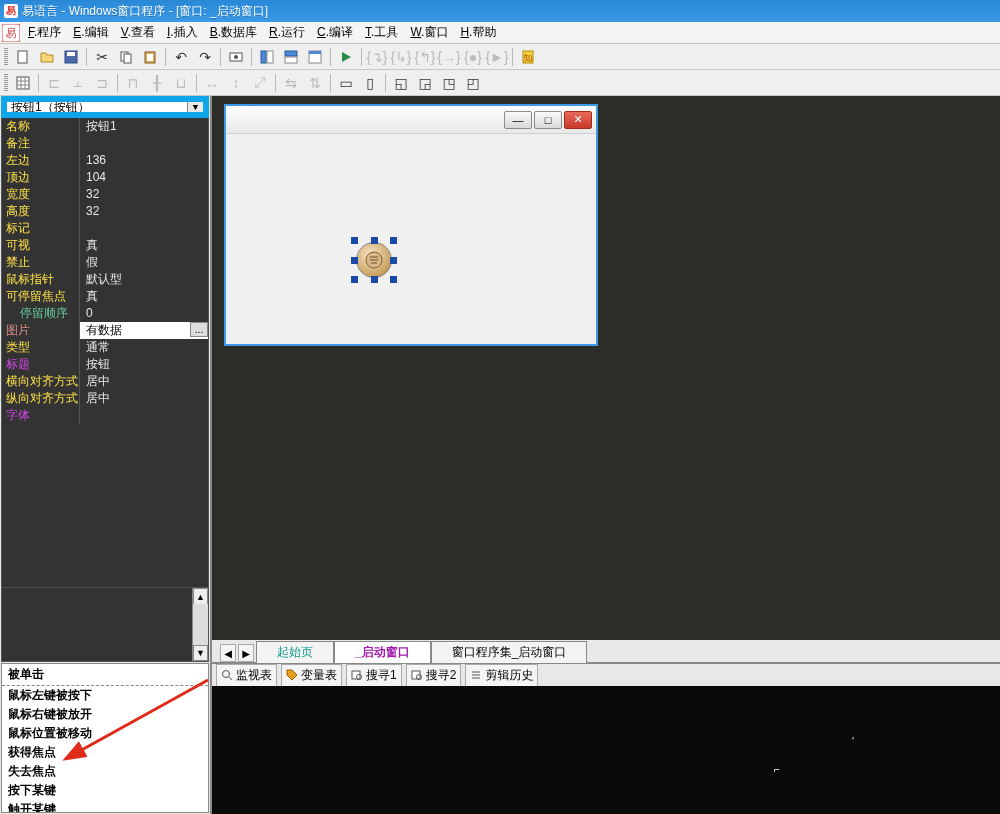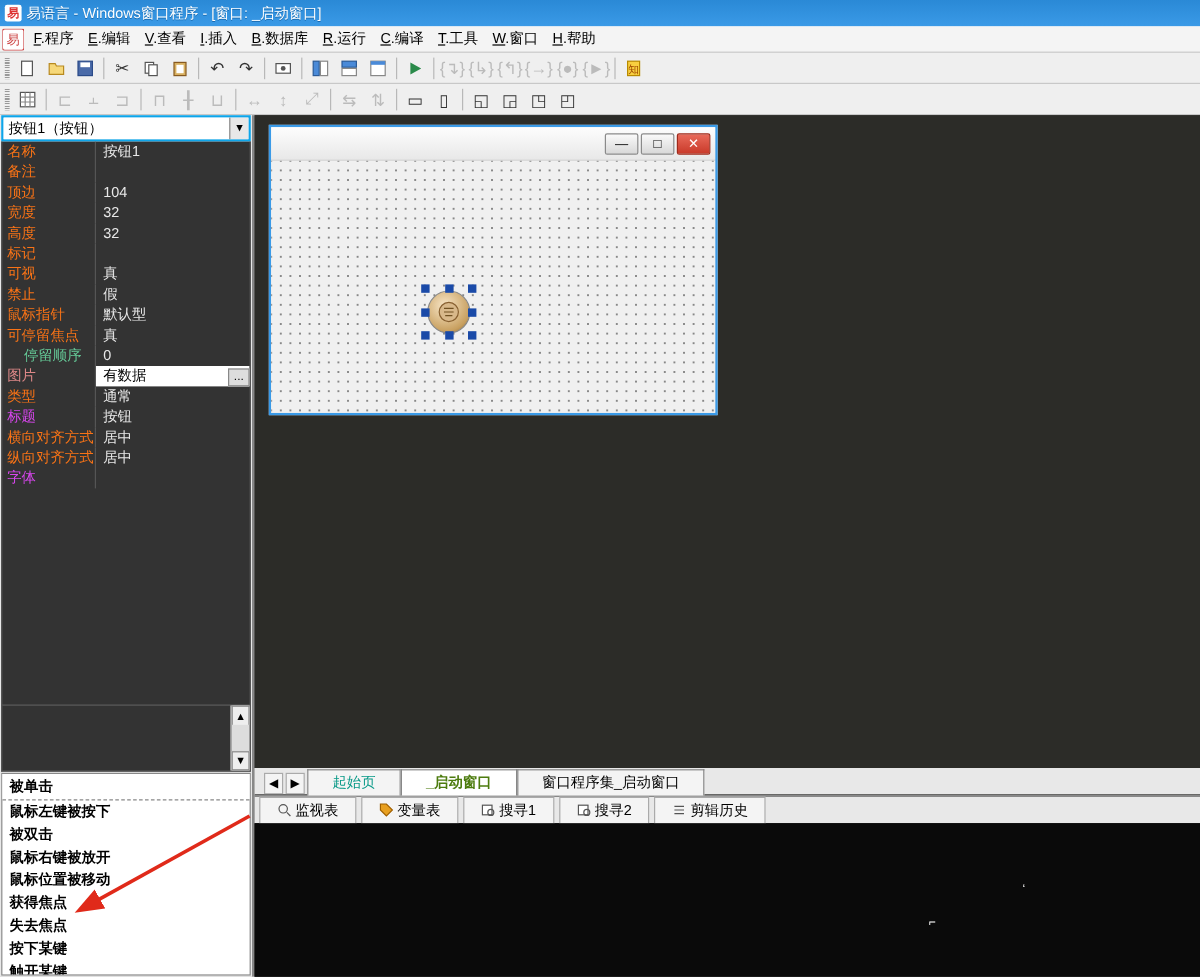--- a/index.html
+++ b/index.html
@@ -24,34 +24,34 @@
   .tb-btn.disabled { color:#bbb; }
   .tb-sep { width:1px; height:18px; background:#b8b8b8; margin:0 2px;}
   .tb-btn svg { width:16px; height:16px; }
 
   
   .main { display:flex; height: calc(100% - 22px - 22px - 26px - 26px); }
   .leftpanel { width:212px; background:#e8e8e8; border-right:2px solid #888; display:flex; flex-direction:column; position:relative; }
   .rightpanel { flex:1; display:flex; flex-direction:column; background:#2c2c28; }
 
   
-  .prop-selector { height:22px; display:flex; background:#fff; border:2px solid #0ea5e9; margin:0 1px; }
+  .prop-selector { height:22px; display:flex; background:#fff; border:6px solid #0ea5e9; margin:0 1px; }
   .prop-selector input { flex:1; border:none; padding:2px 4px; font-size:12px; outline:none;}
   .prop-selector .dd { width:16px; background:#e8e8e8; border-left:1px solid #888; display:flex; align-items:center; justify-content:center; font-size:9px; font-family:monospace;}
   .prop-grid { flex: 0 0 470px; background:#333; color:#ddd; overflow-y:auto; position:relative; margin:0 1px; border:1px solid #555; border-top:none; }
   .prop-grid::-webkit-scrollbar { width:16px; }
   .prop-grid::-webkit-scrollbar-track { background:#ddd; }
   .prop-grid::-webkit-scrollbar-thumb { background:#888; border:1px solid #666; }
   .prop-row { display:flex; height:17px; line-height:17px; font-size:12px; }
-  .prop-row .k { width:78px; padding-left:4px; color:#f97316; border-right:1px solid #555;}
+  .prop-row .k { width:78px; padding-left:4px; color:#fde047; border-right:1px solid #555;}
   .prop-row .k.greyed { color:#d946ef; }
   .prop-row .k.highlight { color:#d88; }
   .prop-row .k.indent { padding-left:18px; color:#6c9; }
   .prop-row .v { flex:1; padding-left:6px; color:#e8e8e8;}
-  .prop-row.editing .v { background:#fff; color:#000; display:flex; align-items:flex-end;}
+  .prop-row.editing .v { background:#fff; color:#000; display:flex; align-items:flex-start;}
   .prop-row.editing .dots { margin-left:auto; width:18px; height:15px; background:#ddd; border:1px solid #888; display:flex; align-items:center; justify-content:center; font-size:10px;}
   .prop-spacer { flex:1; background:#333; margin:0 1px; border:1px solid #555; border-top:none; position:relative;}
   .prop-spacer .sb { position:absolute; right:0; top:0; bottom:0; width:16px; background:#ddd; border-left:1px solid #888;}
   .prop-spacer .sb .arr { height:16px; background:#eee; border:1px solid #888; display:flex; align-items:center; justify-content:center; font-size:9px;}
   .prop-spacer .sb .arr.top { border-bottom:none; }
   .prop-spacer .sb .arr.bot { position:absolute; bottom:0; left:0; right:0;}
 
   
   .eventbox { background:#fff; border:1px solid #888; margin:1px; font-size:12px;font-weight:bold; }
   .eventbox .hdr { background:#fff; padding:2px 6px; border-bottom:1px dashed #888; }
@@ -71,27 +71,27 @@
   .sel-btn { position:absolute; left:130px; top:108px; width:36px; height:36px; }
   .sel-btn .btnface { width:100%; height:100%; border:1px solid #888; border-radius:50%; background: radial-gradient(circle at 40% 35%, #f8e6c8, #c8a060 70%, #806030); display:flex; align-items:center; justify-content:center;}
   .sel-handle { position:absolute; width:7px; height:7px; background:#1a4aa8; }
   .h-tl{left:-5px;top:-5px}.h-tr{right:-5px;top:-5px}.h-bl{left:-5px;bottom:-5px}.h-br{right:-5px;bottom:-5px}
   .h-t{left:calc(50% - 3px);top:-5px}.h-b{left:calc(50% - 3px);bottom:-5px}.h-l{left:-5px;top:calc(50% - 3px)}.h-r{right:-5px;top:calc(50% - 3px)}
 
   
   .doc-tabs { height:22px; background:#e8e8e8; display:flex; align-items:flex-end; padding-left:8px; gap:0;}
   .doc-tabs .navarr { width:16px; height:18px; display:flex; align-items:center; justify-content:center; font-size:10px; border:1px solid #aaa; background:#f4f4f4; margin-right:2px;}
   .doc-tab { padding:2px 20px; background:#f4f4f4; border:1px solid #888; border-bottom:none; font-size:12px; position:relative; top:1px;}
-  .doc-tab.active { background:#fff; color:#4d7c0f; font-weight:bold;}
+  .doc-tab.active { background:#fff; color:#a21caf; font-weight:bold;}
   .doc-tab.teal { color:#0a9a88; }
 
   
   .dock { height:152px; background:#101010; border-top:2px solid #888; display:flex; flex-direction:column;}
   .dock-tabs { height:22px; background:#e8e8e8; display:flex; align-items:center; padding-left:4px; gap:4px;}
-  .dock-tab { display:flex; align-items:center; gap:3px; padding:2px 14px; font-size:12px; border:1px solid #aaa; background:#f4f4f4;text-align:center;}
+  .dock-tab { display:flex; align-items:center; gap:3px; padding:2px 4px; font-size:12px; border:1px solid #aaa; background:#f4f4f4;text-align:center;}
   .dock-tab .ico { width:12px; height:12px; }
   .dock-body { flex:1; background:#0a0a0a; position:relative;}
   .caret1 { position:absolute; left:640px; top:50px; color:#fff; font-size:10px;}
   .caret2 { position:absolute; left:562px; top:78px; color:#fff; font-size:10px;}
 
   
   .arrow-anno { position:absolute; left:58px; top:672px; pointer-events:none; z-index:50;}
 
 </style>
 </head>
@@ -247,20 +247,24 @@
     <div class="prop-grid" id="propgrid">
         <div class="prop-row">
           <div class="k ">名称</div>
           <div class="v"><span>按钮1</span></div>
         </div>
         <div class="prop-row">
           <div class="k ">备注</div>
           <div class="v"><span></span></div>
         </div>
         <div class="prop-row">
+          <div class="k ">左边</div>
+          <div class="v"><span>136</span></div>
+        </div>
+        <div class="prop-row">
           <div class="k ">顶边</div>
           <div class="v"><span>104</span></div>
         </div>
         <div class="prop-row">
           <div class="k ">宽度</div>
           <div class="v"><span>32</span></div>
         </div>
         <div class="prop-row">
           <div class="k ">高度</div>
           <div class="v"><span>32</span></div>
@@ -321,21 +325,20 @@
     <div class="prop-spacer">
       <div class="sb">
         <div class="arr top">▲</div>
         <div class="arr bot">▼</div>
       </div>
     </div>
 
     <div class="eventbox" id="eventbox">
       <div class="hdr">被单击</div>
     <div class="item">鼠标左键被按下</div>
-        <div class="item">被双击</div>
         <div class="item">鼠标右键被放开</div>
         <div class="item">鼠标位置被移动</div>
         <div class="item">获得焦点</div>
         <div class="item">失去焦点</div>
         <div class="item">按下某键</div>
         <div class="item cut">触开某键</div>
       </div>
   </div>
 
   <div class="rightpanel">

